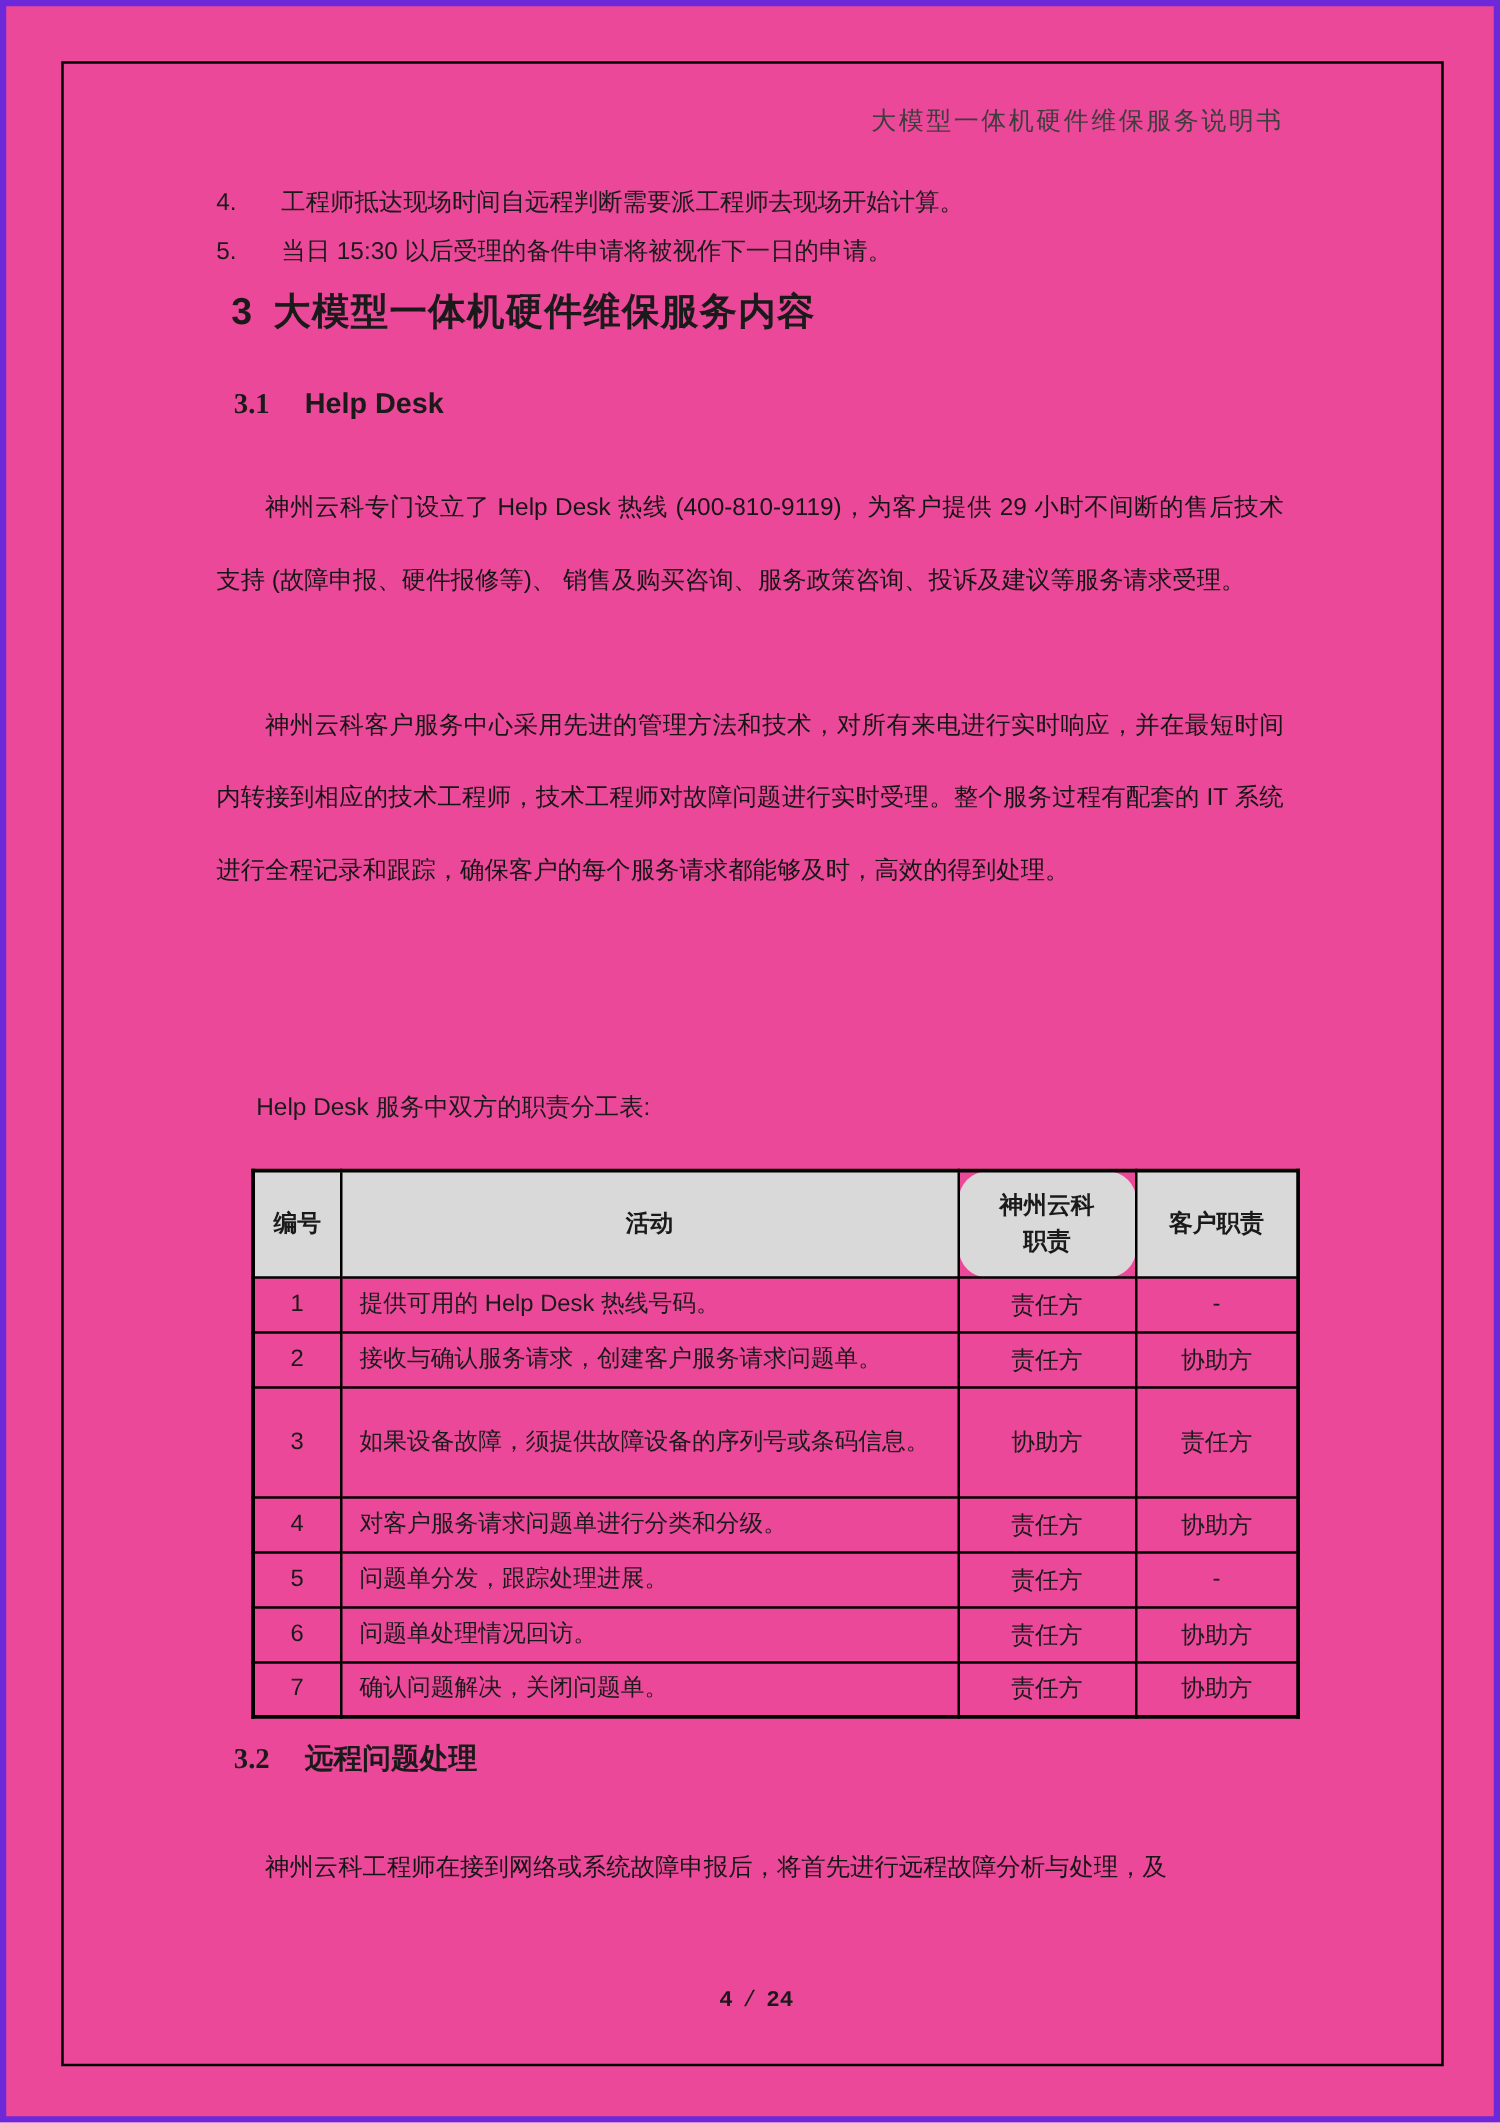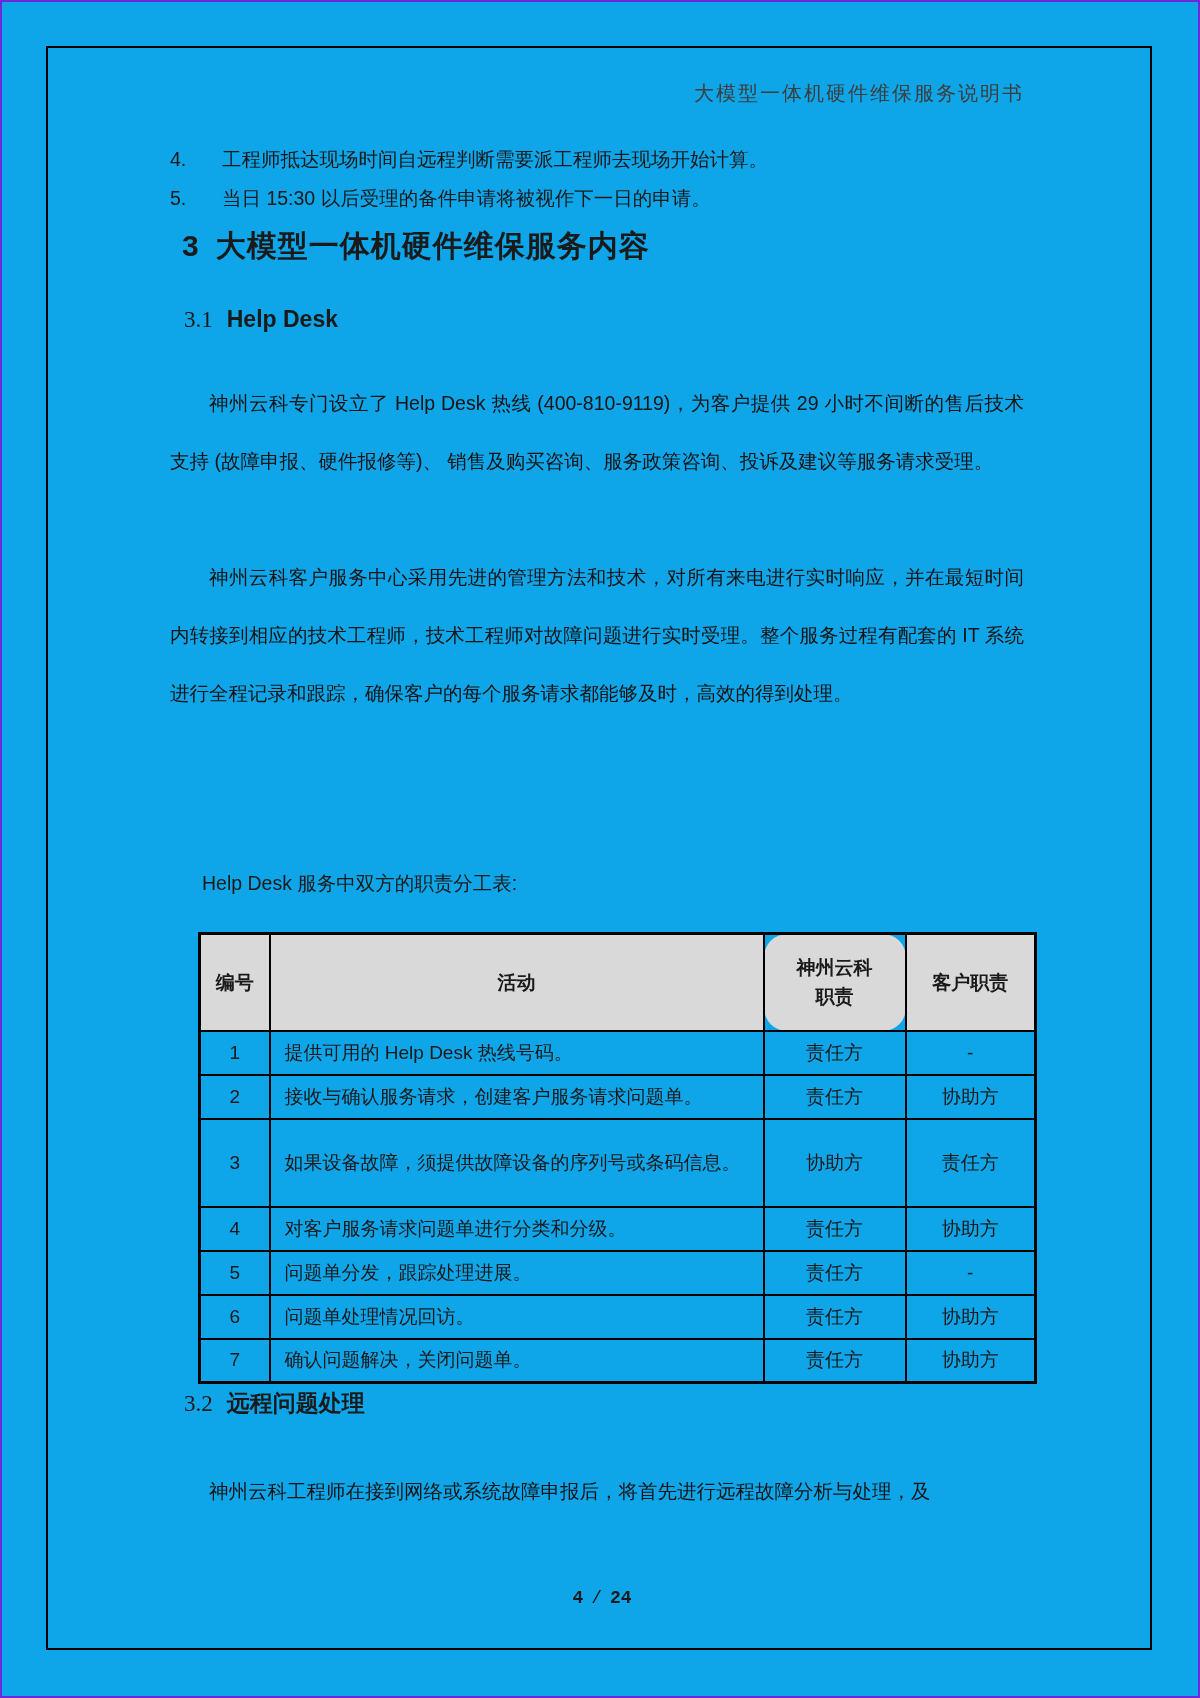--- a/index.html
+++ b/index.html
@@ -1,22 +1,22 @@
 <!DOCTYPE html>
 <html><head>
 <meta charset="utf-8">
 <style>
   html,body { margin:0; padding:0; background:#ffffff; }
   .page {
     position: relative;
     width: 1200px;
     height: 1698px;
-    background: #0ea5e9;
+    background: #ec4899;
     box-sizing: border-box;
-    border: 2px solid #6d28d9;
+    border: 5px solid #6d28d9;
     font-family: "Liberation Sans", "DejaVu Sans", sans-serif;
     color: #1a1a1a;
     overflow: hidden;
   }
   .frame {
     position: absolute;
     left: 44px; top: 44px;
     width: 1106px; height: 1604px;
     border: 2px solid #000;
     box-sizing: border-box;
@@ -37,21 +37,21 @@
     position: absolute; left: 180px; top: 224px; width: 880px;
     font-size: 30px; font-weight: bold; letter-spacing: 1px;
   }
   .h1-heading .h-num { margin-right: 16px; }
   .h2-heading {
     position: absolute; left: 182px; width: 860px;
     font-size: 23px; font-weight: bold;
   }
   .h2-heading .h-num {
     font-family: "Liberation Serif", "DejaVu Serif", serif;
-    font-weight: normal; margin-right: 14px; font-size: 23px;
+    font-weight: bold; margin-right: 28px; font-size: 23px;
   }
   .h2-31 { top: 304px; }
   .h2-32 { top: 1386px; }
   .body-par {
     position: absolute; left: 168px; width: 854px;
     font-size: 19.5px; line-height: 58px;
     text-align: justify; text-indent: 2em;
     color: #151515;
   }
   .p1 { top: 372px; }
@@ -74,21 +74,21 @@
     text-align: center;
     vertical-align: middle;
     padding: 2px 4px;
     box-sizing: border-box;
   }
   table.resp th { font-weight: bold; line-height: 29px; }
   table.resp .col-no   { width: 70px;  }
   table.resp .col-act  { width: 494px; }
   table.resp .col-yk   { width: 142px; }
   table.resp .col-cust { width: 130px; }
-  table.resp thead tr { height: 97px; }
+  table.resp thead tr { height: 85px; }
   table.resp tbody tr { height: 44px; }
   table.resp tbody tr.tall { height: 88px; }
   table.resp td.act-cell {
     text-align: left;
     padding-left: 14px; padding-right: 10px;
     line-height: 30px;
   }
   .doc-footer {
     position: absolute; left: 0; top: 1586px; width: 1200px;
     text-align: center;

